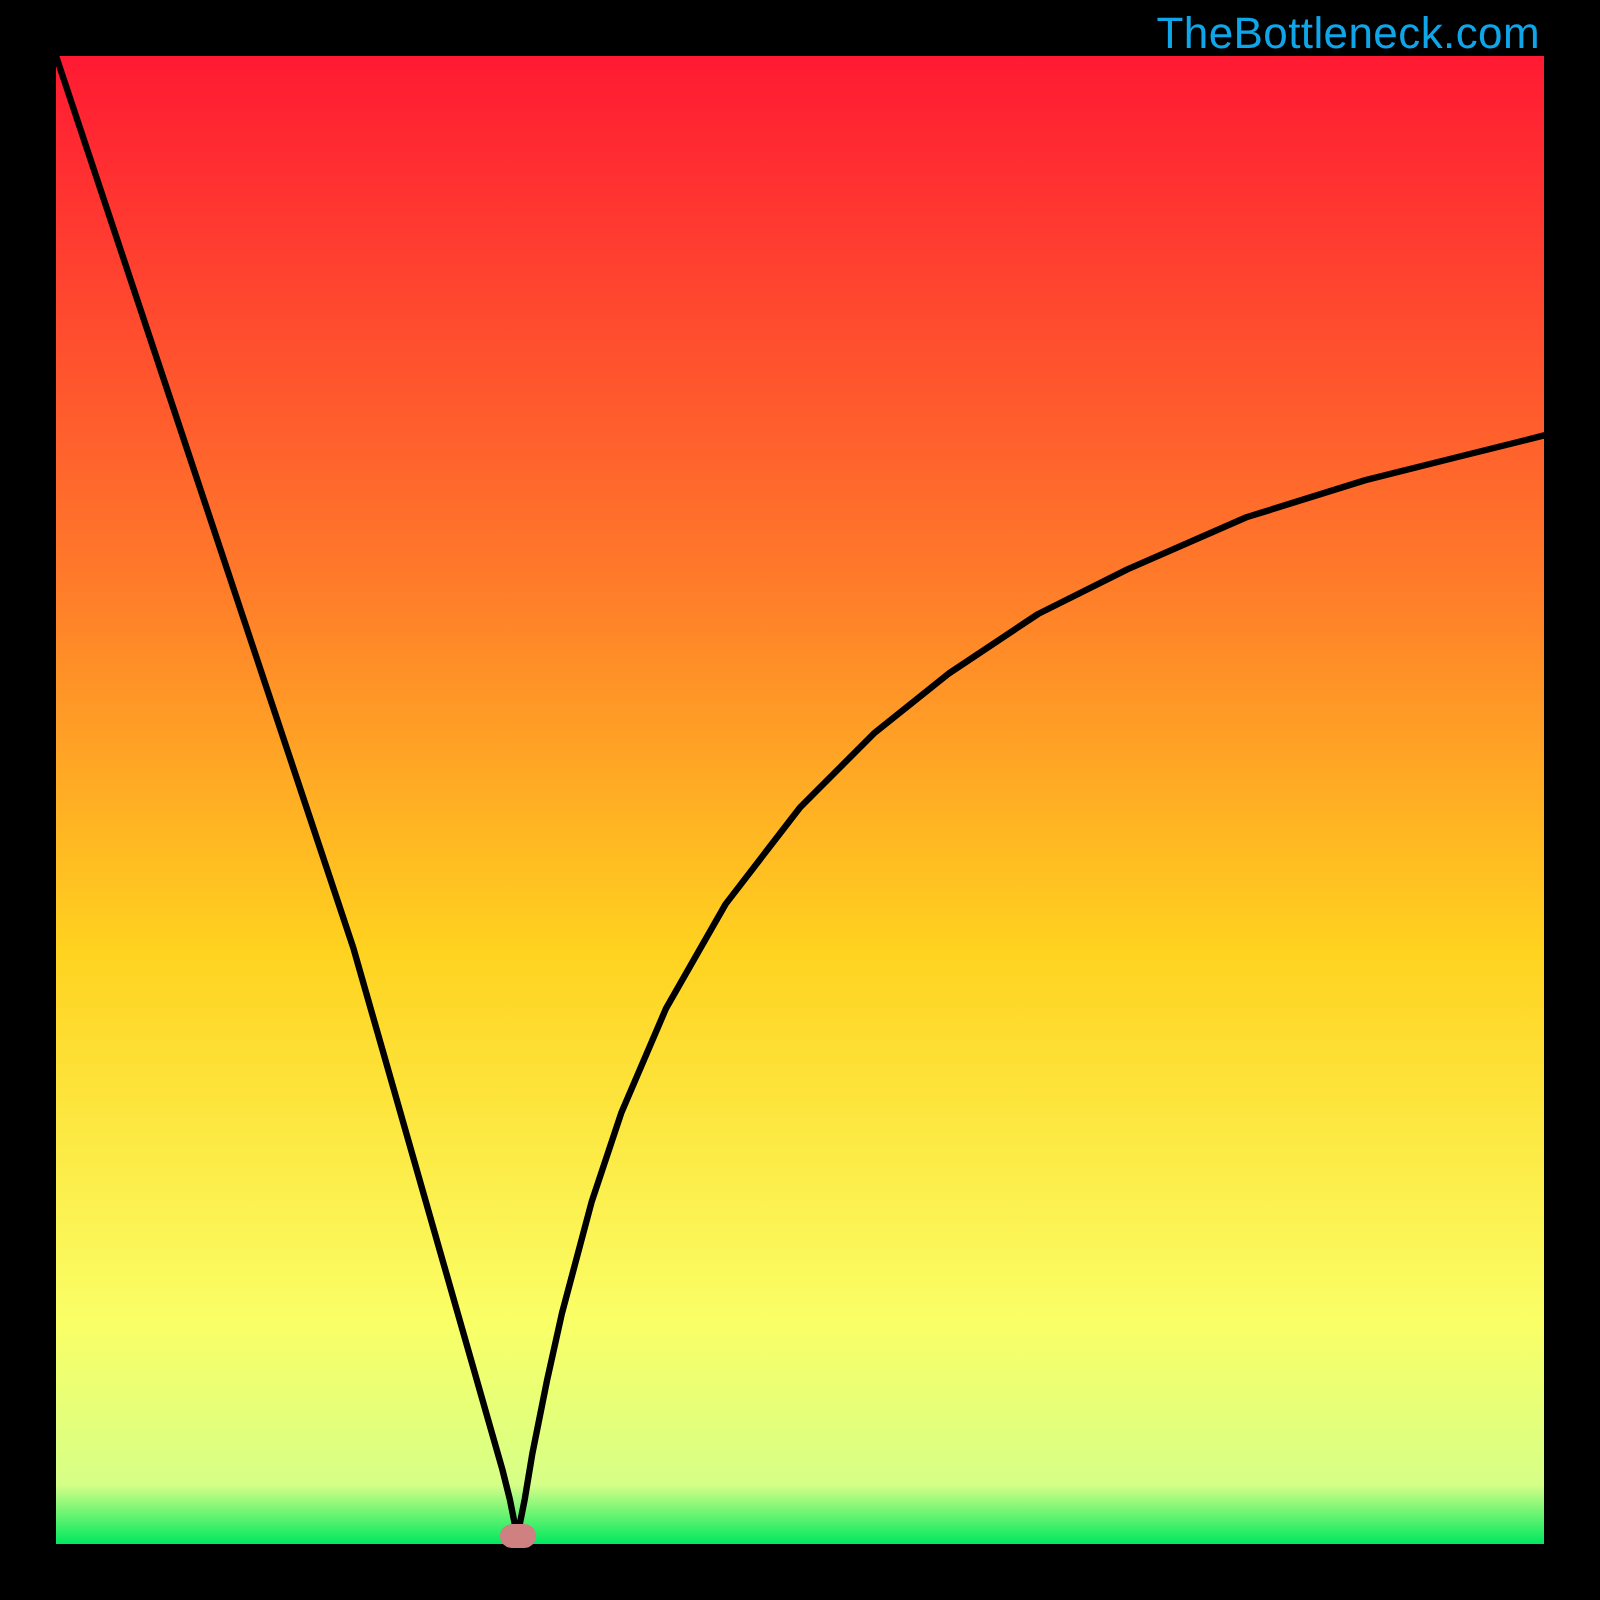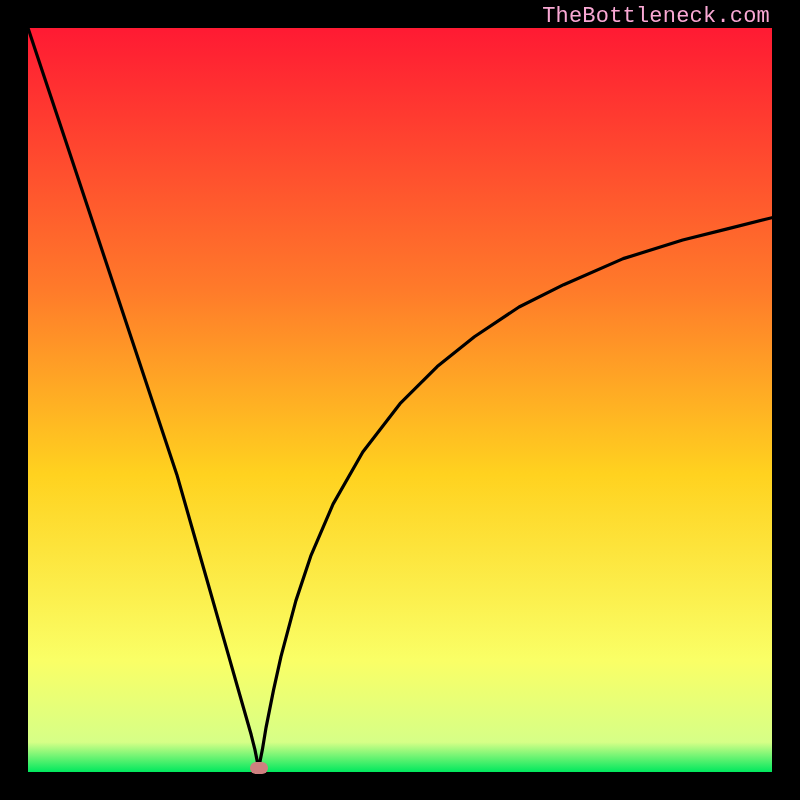--- a/index.html
+++ b/index.html
@@ -23,25 +23,24 @@
     position: absolute;
     left: 0;
     top: 0;
     width: 744px;
     height: 744px;
   }
   .watermark {
     position: absolute;
     top: 4px;
     right: 30px;
-    color: #f9a8d4;
+    color: #0ea5e9;
     font-size: 22px;
     font-weight: 500;
     letter-spacing: 0.2px;
-    font-family: Liberation Mono, monospace;
   }
   .marker {
     position: absolute;
     width: 18px;
     height: 12px;
     border-radius: 6px;
     transform: translate(-50%, -50%);
   }
 </style>
 </head>

